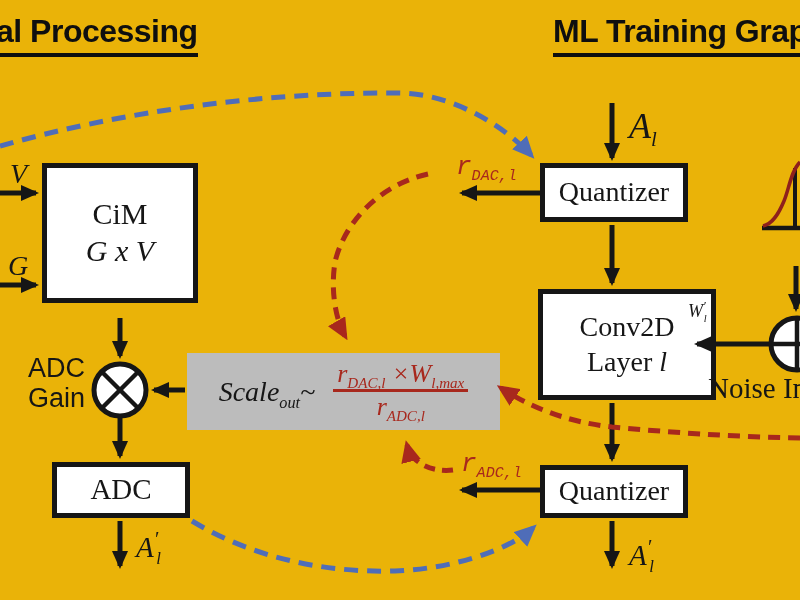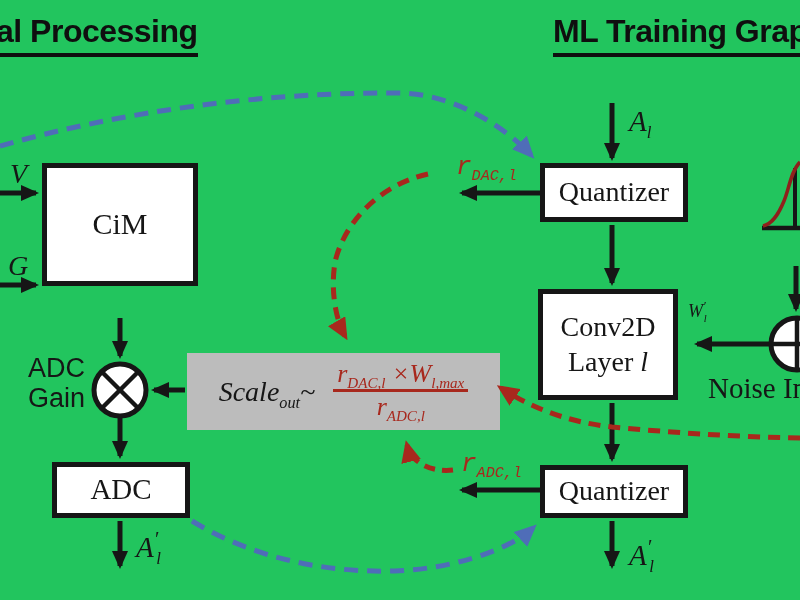--- a/index.html
+++ b/index.html
@@ -1,18 +1,18 @@
 <!DOCTYPE html>
 <html><head>
 <meta charset="utf-8">
 <style>
   * { margin:0; padding:0; box-sizing:border-box; }
   body { background:#ffffff; }
   .stage {
-    position:relative; width:800px; height:600px; background:#22c55e;
+    position:relative; width:800px; height:600px; background:#eab308;
     overflow:hidden; font-family:"Liberation Serif", serif; color:#161616;
   }
   .heading {
     position:absolute; font-family:"Liberation Sans", sans-serif; font-weight:bold;
     font-size:32px; color:#0f0f0f; border-bottom:4px solid #0f0f0f;
     padding-bottom:3px; white-space:nowrap; letter-spacing:-0.5px;
   }
   .box {
     position:absolute; border:5px solid #161616; background:#ffffff;
     display:flex; flex-direction:column; align-items:center; justify-content:center;
@@ -36,33 +36,34 @@
   svg.overlay { position:absolute; left:0; top:0; pointer-events:none; }
 </style>
 </head>
 <body>
 
 <div class="stage">
 
   <div class="heading" style="left:-4px; top:13px;">al Processing</div>
   <div class="heading" style="left:553px; top:13px; width:247px;">ML Training Grap</div>
 
-  <div class="box" style="left:42px; top:163px; width:156px; height:123px; font-size:30px;">
+  <div class="box" style="left:42px; top:163px; width:156px; height:140px; font-size:30px;">
     <span>CiM</span>
+    <span class="it">G x V</span>
   </div>
 
   <div class="box" style="left:52px; top:462px; width:138px; height:56px;">
     <span>ADC</span>
   </div>
 
   <div class="box" style="left:540px; top:163px; width:148px; height:59px; font-size:28px;">
     <span>Quantizer</span>
   </div>
 
-  <div class="box" style="left:538px; top:289px; width:140px; height:111px; font-size:28px;">
+  <div class="box" style="left:538px; top:289px; width:178px; height:111px; font-size:28px;">
     <span>Conv2D</span>
     <span><span>Layer </span><span class="it">l</span></span>
   </div>
 
   <div class="box" style="left:540px; top:465px; width:148px; height:53px; font-size:28px;">
     <span>Quantizer</span>
   </div>
 
   <div class="formula">
     <span><span>Scale</span><sub style="">out</sub><span>~</span></span>
@@ -75,21 +76,21 @@
   <div class="lbl it" style="left:10px; top:158px;">V</div>
   <div class="lbl it" style="left:8px; top:250px;">G</div>
 
   <div class="lbl sans" style="left:28px; top:354px; font-size:27px; text-align:center; line-height:1.1;">
     <div>ADC</div>
     <div>Gain</div>
   </div>
 
   <div class="lbl it" style="left:136px; top:531px; font-size:29px;"><span>A</span><span class="prime">′</span><sub>l</sub></div>
 
-  <div class="lbl it" style="left:629px; top:105px; font-size:29px;"><span>A</span><sub>l</sub></div>
+  <div class="lbl it" style="left:629px; top:105px; font-size:36px;"><span>A</span><sub>l</sub></div>
 
   <div class="lbl it red" style="left:456px; top:152px; font-size:26px;"><span>r</span><sub>DAC,l</sub></div>
 
   <div class="lbl it red" style="left:461px; top:449px; font-size:26px;"><span>r</span><sub>ADC,l</sub></div>
 
   <div class="lbl it" style="left:688px; top:301px; font-size:18px;font-family:Liberation Serif, serif;"><span>W</span><span class="prime">′</span><sub>l</sub></div>
 
 
   <div class="lbl" style="left:708px; top:372px; font-size:29px;">Noise In</div>
 

